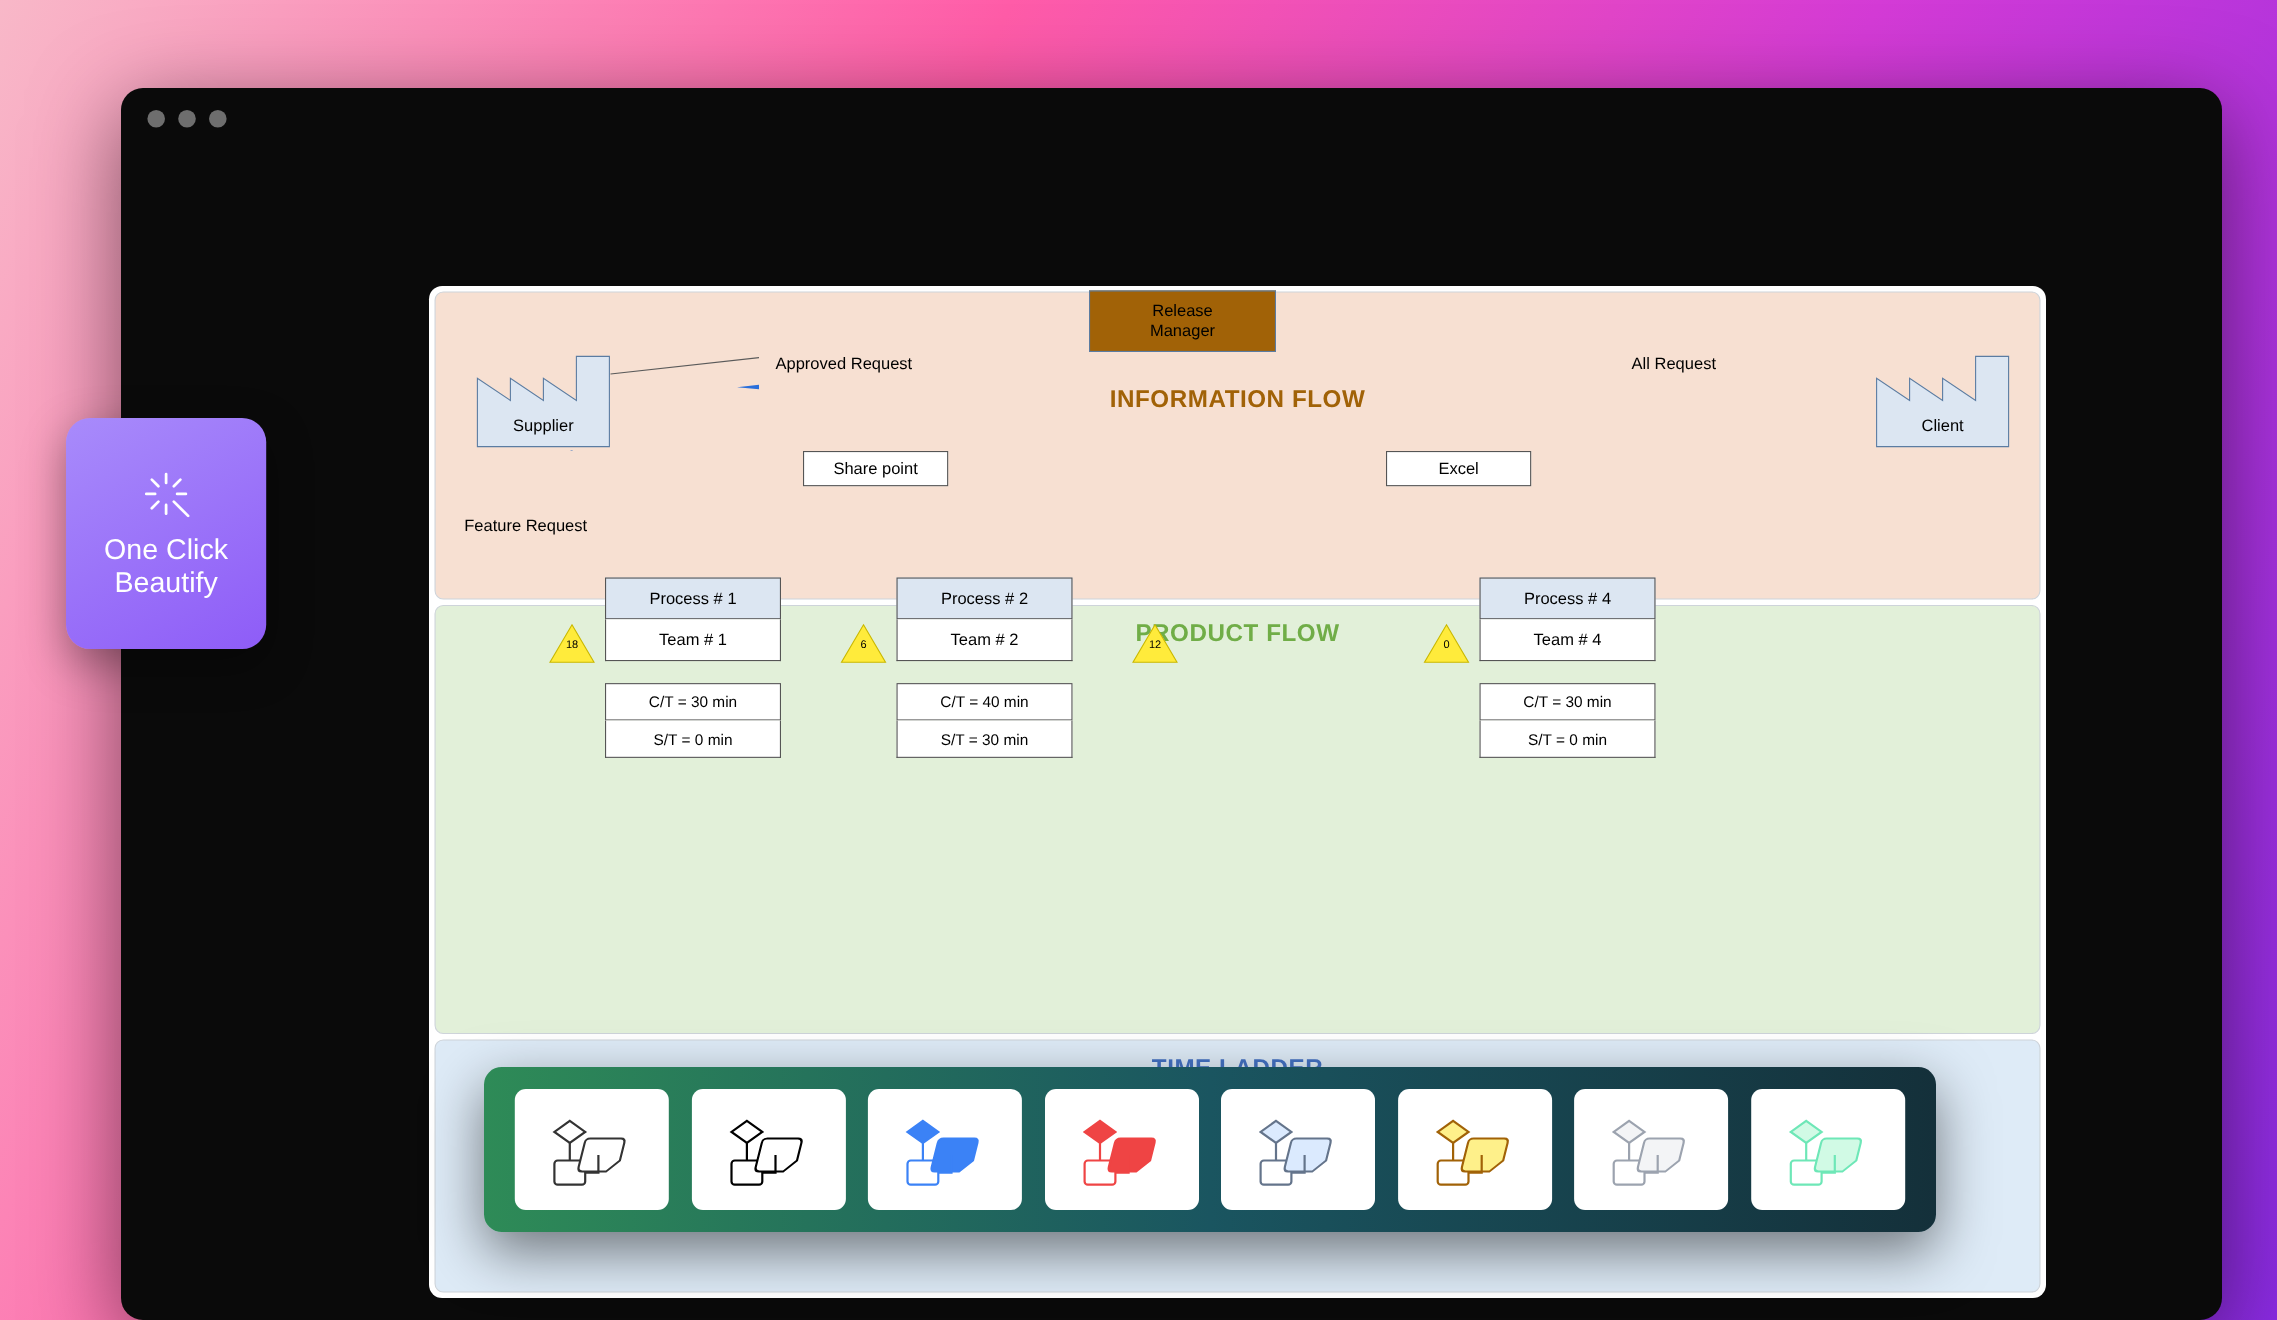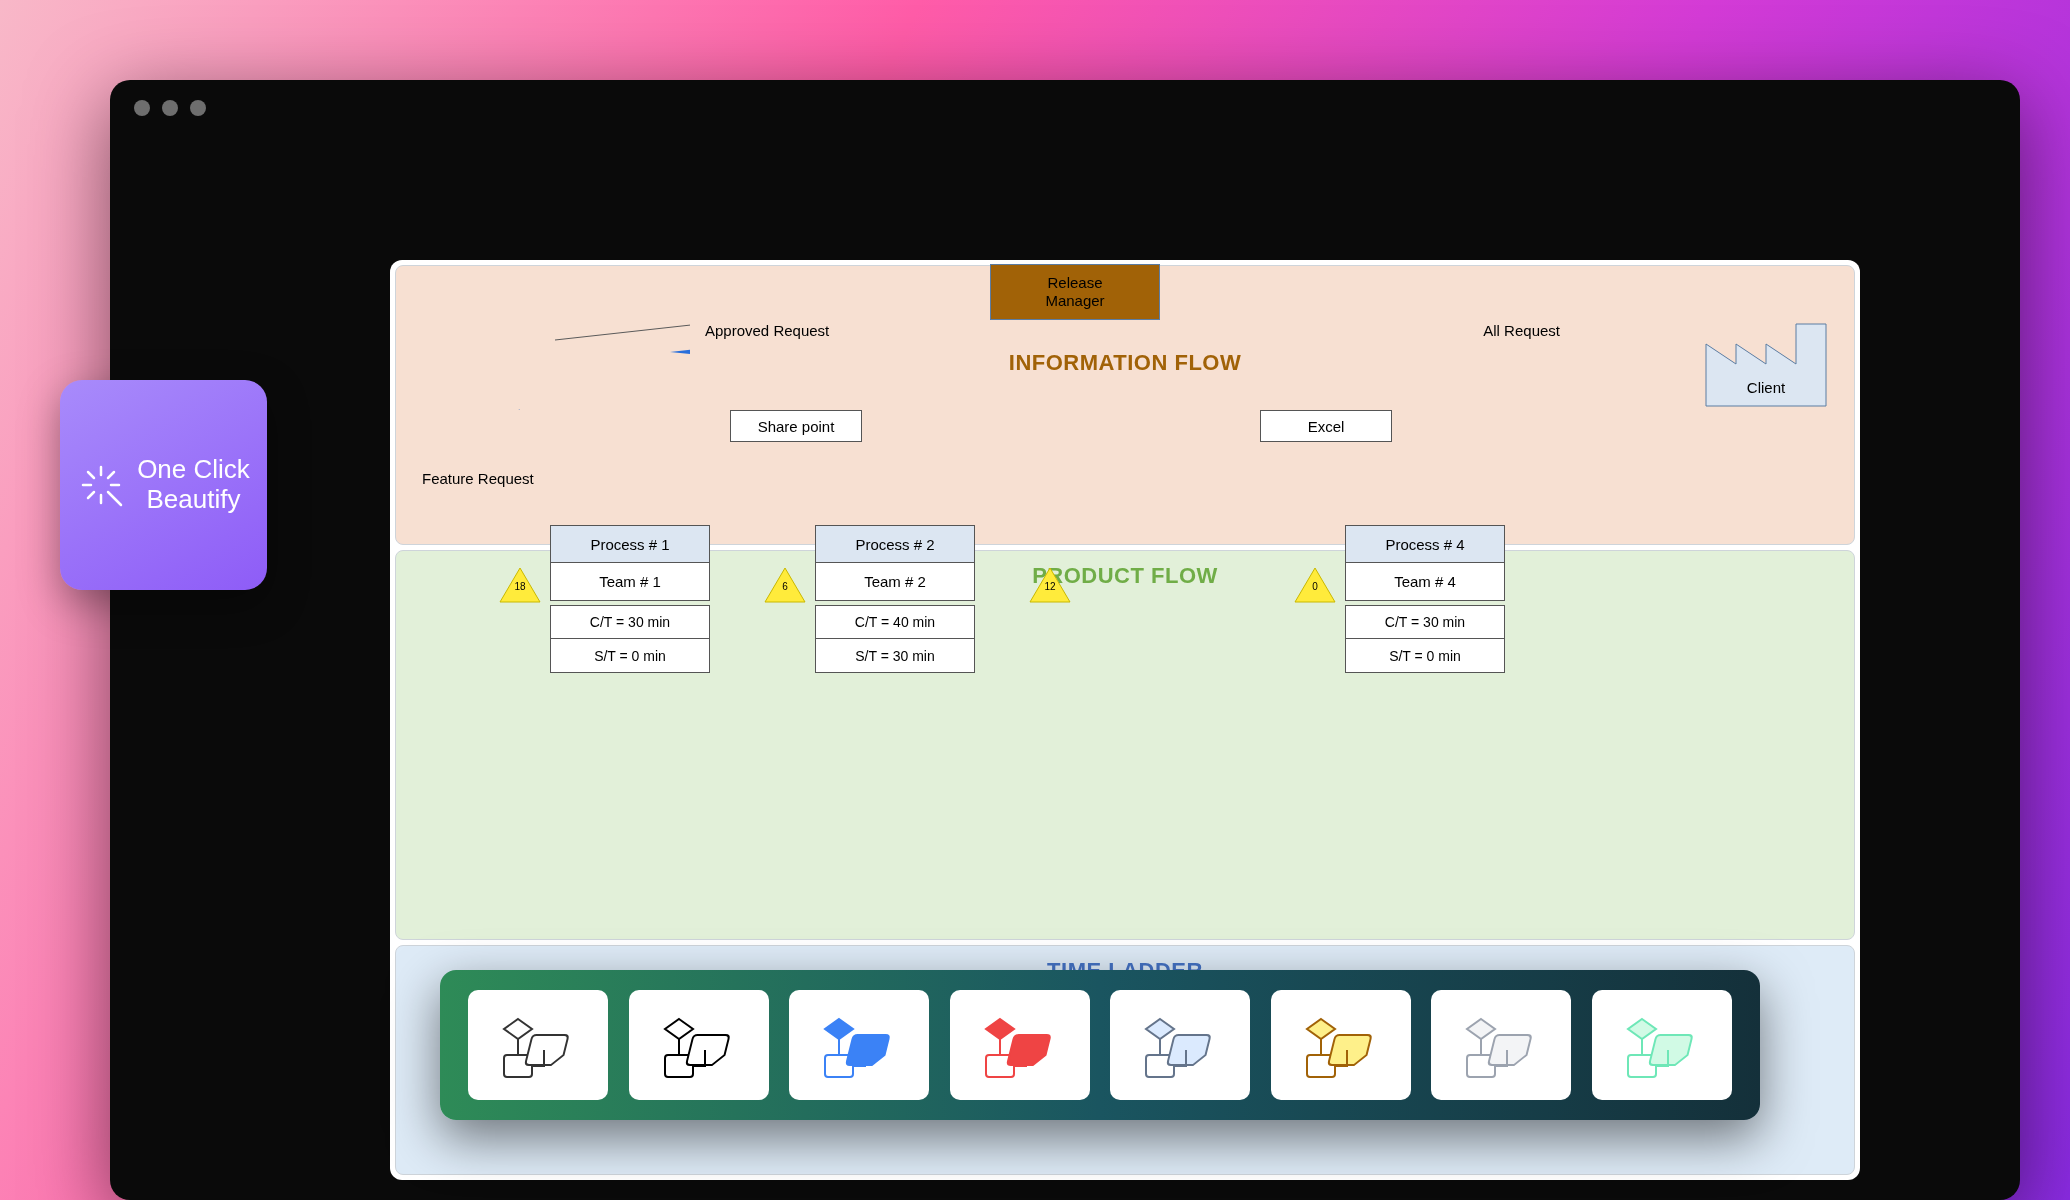--- a/index.html
+++ b/index.html
@@ -1,20 +1,20 @@
 <!DOCTYPE html>
 <html><head>
 <meta charset="utf-8">
 <style>
 *{box-sizing:border-box;margin:0;padding:0}
 body{font-family:-apple-system,BlinkMacSystemFont,"Segoe UI",sans-serif;width:2070px;height:1200px;background:linear-gradient(115deg,#f8b8c8 0%,#ff5ca8 35%,#d43bd6 65%,#8a2be2 100%);position:relative;overflow:hidden}
 .window{position:absolute;top:80px;left:110px;width:1910px;height:1120px;background:#0a0a0a;border-radius:20px;box-shadow:0 20px 80px rgba(0,0,0,.5)}
 .titlebar{height:56px;display:flex;align-items:center;padding-left:24px;gap:12px}
 .dot{width:16px;height:16px;border-radius:50%;background:#6e6e6e}
-.beautify{position:absolute;top:380px;left:60px;width:207px;height:210px;background:linear-gradient(150deg,#a88bfb,#8e5cf7);border-radius:22px;box-shadow:0 14px 40px rgba(0,0,0,.35);color:#fff;display:flex;align-items:center;justify-content:center;gap:12px;z-index:50}
+.beautify{position:absolute;top:380px;left:60px;width:182px;height:210px;background:linear-gradient(150deg,#a88bfb,#8e5cf7);border-radius:22px;box-shadow:0 14px 40px rgba(0,0,0,.35);color:#fff;display:flex;flex-direction:column;align-items:center;justify-content:center;gap:12px;z-index:50}
 .beautify-icon{width:48px;height:48px}
 .beautify-text{font-size:26px;font-weight:300;text-align:center;line-height:1.15}
 .canvas{position:absolute;top:180px;left:280px;width:1470px;height:920px;background:#fff;border-radius:12px;overflow:hidden}
 .band{position:absolute;left:5px;right:5px;border:1px solid #ced4da;border-radius:8px}
 .band-info{top:5px;height:280px;background:#f7e0d2}
 .band-prod{top:290px;height:390px;background:#e2f0d9}
 .band-time{top:685px;height:230px;background:#deebf7}
 .band-title{position:absolute;font-weight:700;letter-spacing:.5px}
 .info-title{top:84px;left:50%;transform:translateX(-50%);color:#a16207;font-size:22px}
 .prod-title{top:12px;left:50%;transform:translateX(-50%);color:#70ad47;font-size:22px}
@@ -29,21 +29,21 @@
 .label-text{position:absolute;font-size:15px}
 .approved{top:62px;left:315px}
 .allreq{top:62px;right:300px}
 .featreq{top:210px;left:32px}
 .sys-box{position:absolute;width:132px;height:32px;background:#fff;border:1px solid #555;display:flex;align-items:center;justify-content:center;font-size:15px}
 .sharepoint{top:150px;left:340px}
 .excel{top:150px;left:870px}
 .proc-group{position:absolute;top:265px;width:160px}
 .proc-head{height:38px;background:#dce6f2;border:1px solid #555;display:flex;align-items:center;justify-content:center;font-size:15px}
 .proc-team{height:38px;background:#fff;border:1px solid #555;border-top:none;display:flex;align-items:center;justify-content:center;font-size:15px}
-.proc-metrics{margin-top:4px}
+.proc-metrics{margin-top:20px}
 .proc-metric{height:34px;background:#fff;border:1px solid #555;display:flex;align-items:center;justify-content:center;font-size:14px}
 .proc-metric+.proc-metric{border-top:none}
 .p1{left:160px}.p2{left:425px}.p3{left:690px}.p4{left:955px}
 .tri{position:absolute;top:306px;width:44px;height:38px}
 .tri svg{width:100%;height:100%}
 .tri-label{position:absolute;top:15px;left:0;right:0;text-align:center;font-size:10px}
 .t1{left:108px}.t2{left:373px}.t3{left:638px}.t4{left:903px}
 .tools{position:absolute;bottom:80px;left:440px;width:1320px;height:150px;background:linear-gradient(90deg,#2e8b57,#1a5560 50%,#14303a);border-radius:16px;box-shadow:0 18px 50px rgba(0,0,0,.5);display:flex;align-items:center;justify-content:space-around;padding:0 18px;z-index:60}
 .tool{width:140px;height:110px;background:#fff;border-radius:10px;display:flex;align-items:center;justify-content:center}
 .tool svg{width:100px;height:80px}
@@ -100,20 +100,26 @@
       <line x1="320" y1="284" x2="425" y2="284" class="arrow-dashed" marker-end="url(#ah-blue)"></line>
       <line x1="585" y1="284" x2="690" y2="284" class="arrow-dashed" marker-end="url(#ah-blue)"></line>
       <line x1="850" y1="284" x2="955" y2="284" class="arrow-dashed" marker-end="url(#ah-blue)"></line>
     </svg>
 
     <div class="rm-box">
       <span style="white-space:pre-line">Release
 Manager</span>
     </div>
 
+    <div class="factory supplier">
+      <svg viewBox="0 0 128 90">
+          <path d="M4 86V24l30 20V24l30 20V24l30 20V4h30v82z" fill="#dce6f2" stroke="#5b7ca2" stroke-width="1"></path>
+        </svg>
+      <div class="factory-label">Supplier</div>
+    </div>
     <div class="factory client">
       <svg viewBox="0 0 128 90">
           <path d="M4 86V24l30 20V24l30 20V24l30 20V4h30v82z" fill="#dce6f2" stroke="#5b7ca2" stroke-width="1"></path>
         </svg>
       <div class="factory-label">Client</div>
     </div>
 
     <div class="label-text approved">Approved Request</div>
     <div class="label-text allreq">All Request</div>
     <div class="label-text featreq">Feature Request</div>

